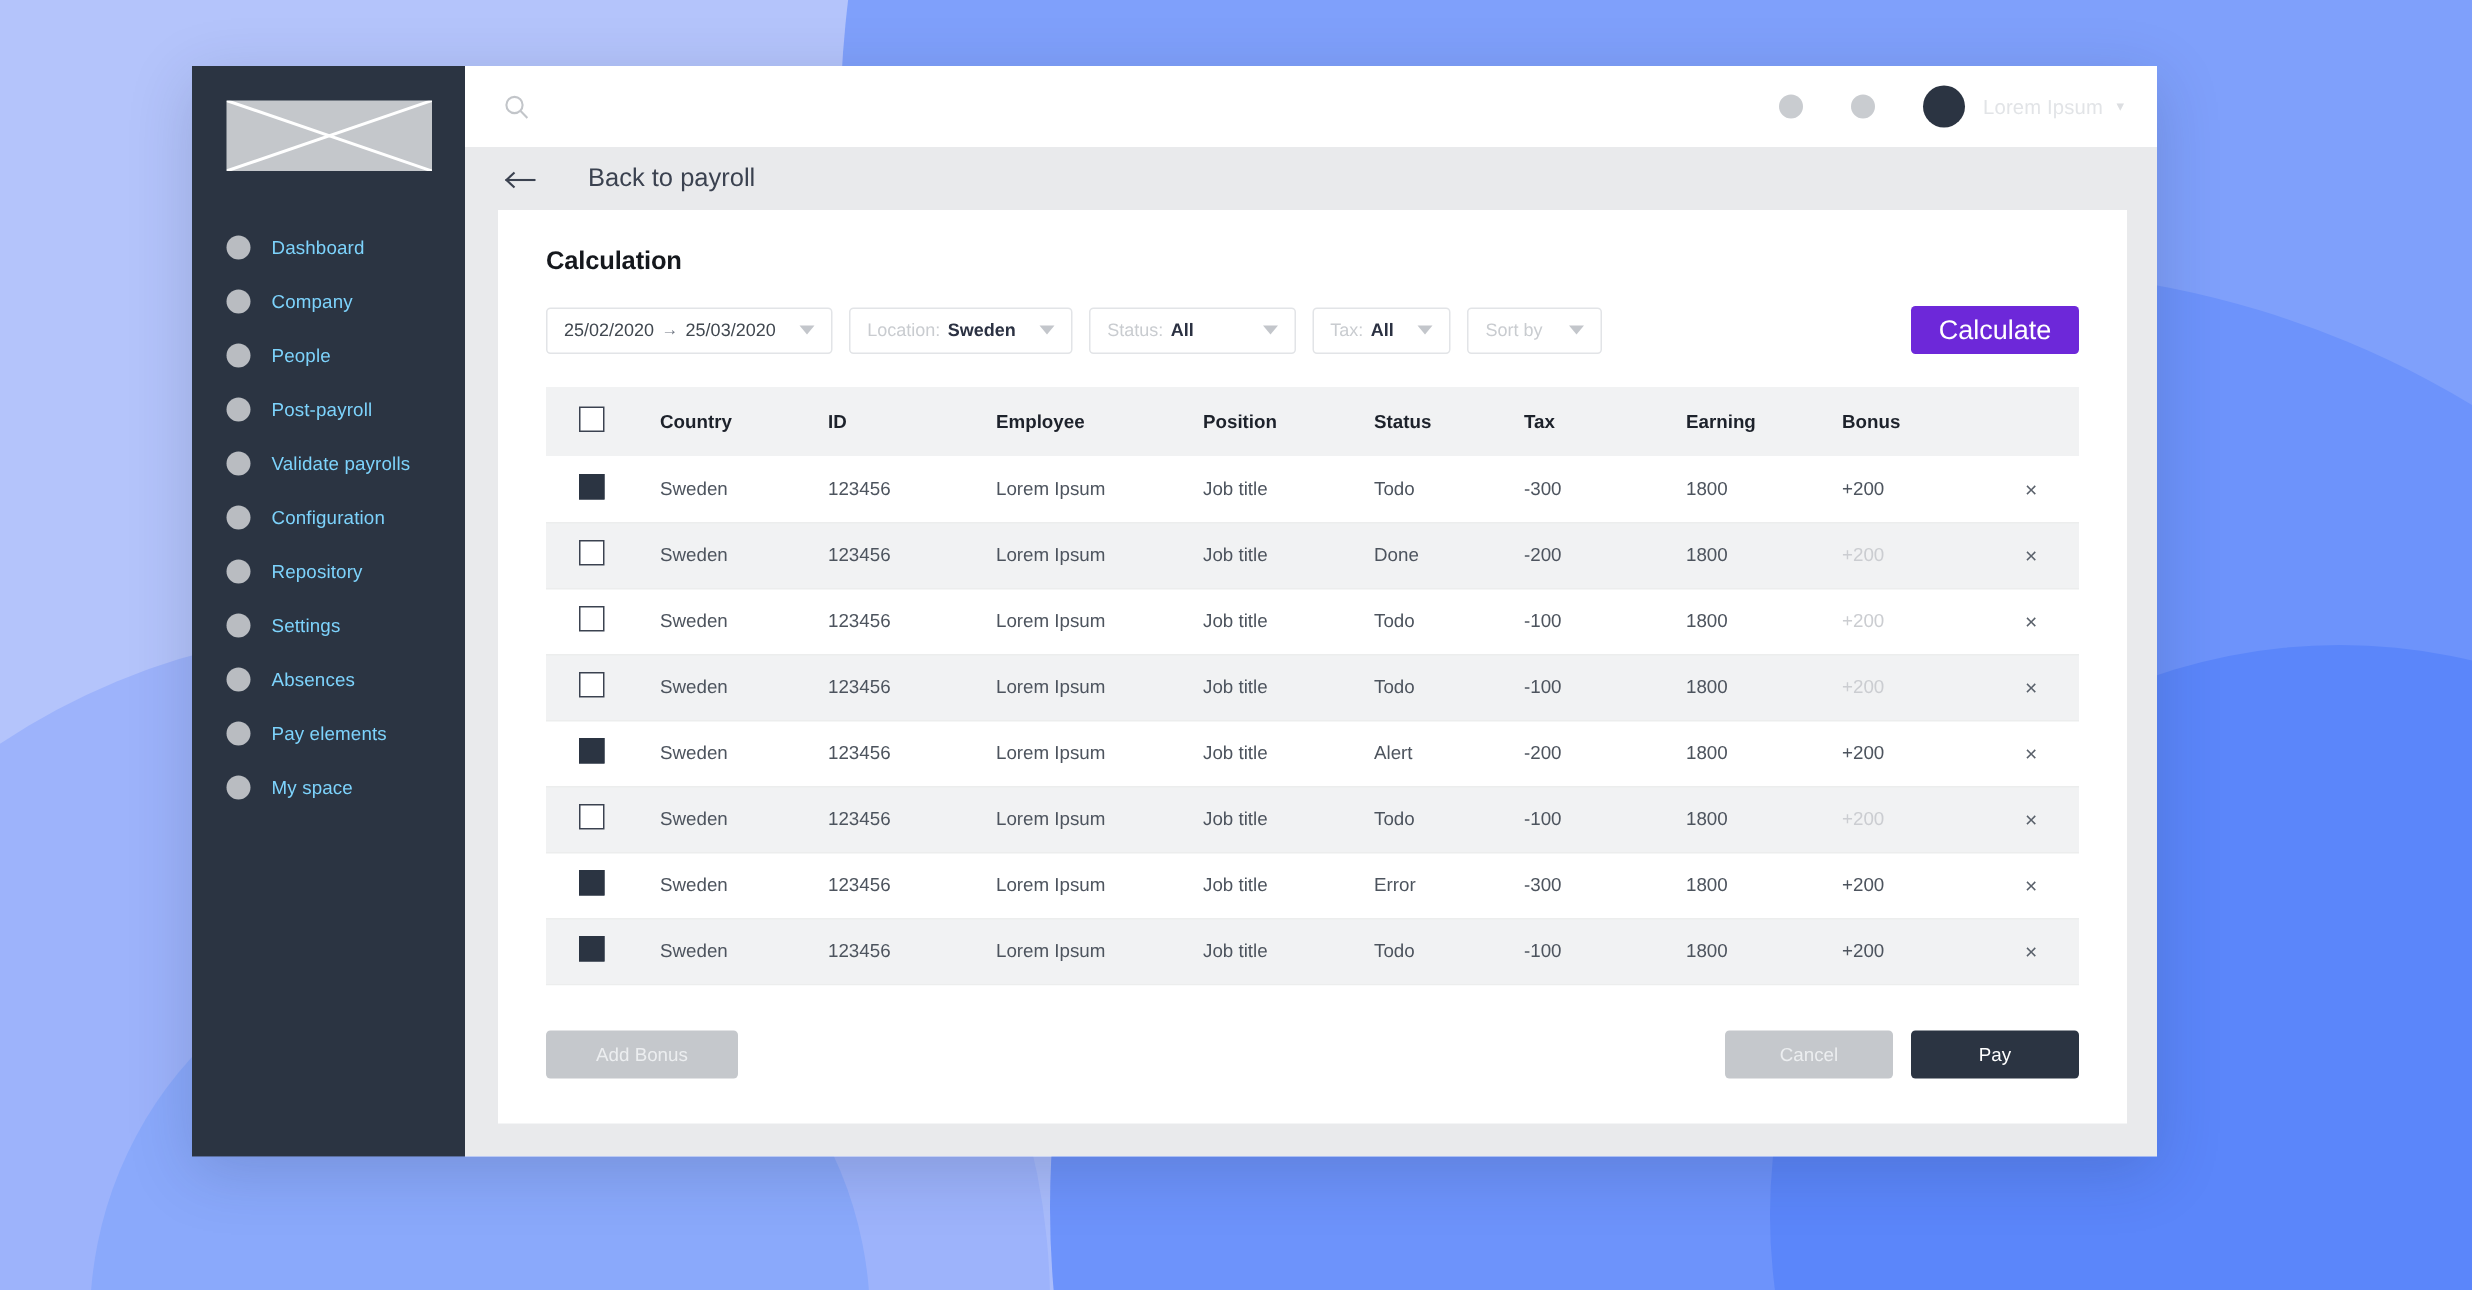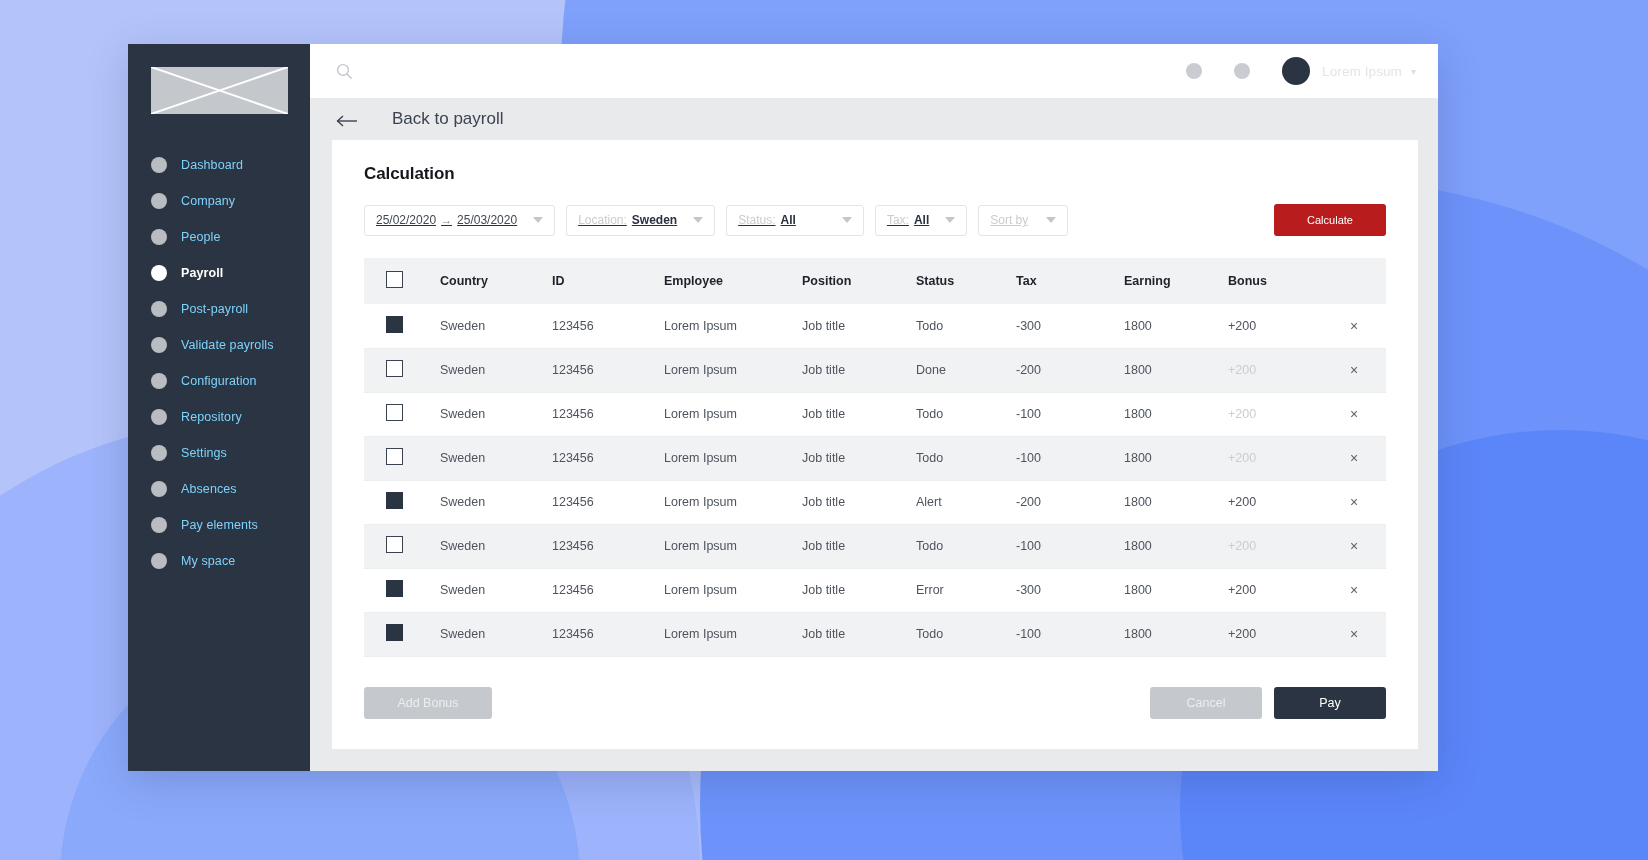--- a/index.html
+++ b/index.html
@@ -76,37 +76,37 @@
   }
   .card-head { padding:24px 32px 0 32px; }
   .page-title { font-size:17px; font-weight:bold; color:#15181d; letter-spacing:-.1px; }
 
   .filters {
     display:flex; align-items:center; padding:20px 32px 22px 32px; gap:11px;
   }
   .filter {
     height:31px; border:1px solid #e2e4e7; border-radius:3px;
     display:flex; align-items:center; padding:0 11px; background:#fff;
-    font-size:12px; color:#2b3142; white-space:nowrap;text-decoration:underline;
+    font-size:12px; color:#2b3142; white-space:nowrap;
   }
   .filter .lbl { color:#c9ccd0; margin-right:5px; }
   .filter .val { color:#2b3142; font-weight:bold; }
   .filter .val-norm { color:#40474f; }
   .filter .arrow { margin:0 5px; color:#6f7682; font-size:11px; }
   .caret {
     margin-left:16px; width:0; height:0;
     border-left:5px solid transparent; border-right:5px solid transparent;
     border-top:6px solid #c3c6cb;
   }
   .filter.sortby { color:#c9ccd0; }
   .filter.sortby .caret { margin-left:18px; }
   .filters-spacer { flex:1; }
   .calc-btn {
-    height:32px; min-width:112px; background:#b91c1c; border:none; border-radius:3px;
-    color:#ffffff; font-size:11px; font-family:inherit; cursor:pointer;
+    height:32px; min-width:112px; background:#6d28d9; border:none; border-radius:3px;
+    color:#ffffff; font-size:18px; font-family:inherit; cursor:pointer;
     display:flex; align-items:center; justify-content:center;
   }
 
   
   .table-zone { padding:0 32px; flex:1; min-height:0; display:flex; flex-direction:column; }
   .table-scroll { position:relative; overflow:hidden; flex:0 0 auto; }
   table { width:100%; border-collapse:collapse; table-layout:fixed; }
   thead th {
     background:#f1f2f3; height:46px; text-align:left;
     font-size:12.5px; font-weight:bold; color:#1d222b; padding:0;
@@ -181,24 +181,20 @@
           <span class="nav-dot"></span>
           <span class="nav-label">Dashboard</span>
         </div>
         <div class="nav-item">
           <span class="nav-dot"></span>
           <span class="nav-label">Company</span>
         </div>
         <div class="nav-item">
           <span class="nav-dot"></span>
           <span class="nav-label">People</span>
-        </div>
-        <div class="nav-item active">
-          <span class="nav-dot"></span>
-          <span class="nav-label">Payroll</span>
         </div>
         <div class="nav-item">
           <span class="nav-dot"></span>
           <span class="nav-label">Post-payroll</span>
         </div>
         <div class="nav-item">
           <span class="nav-dot"></span>
           <span class="nav-label">Validate payrolls</span>
         </div>
         <div class="nav-item">

